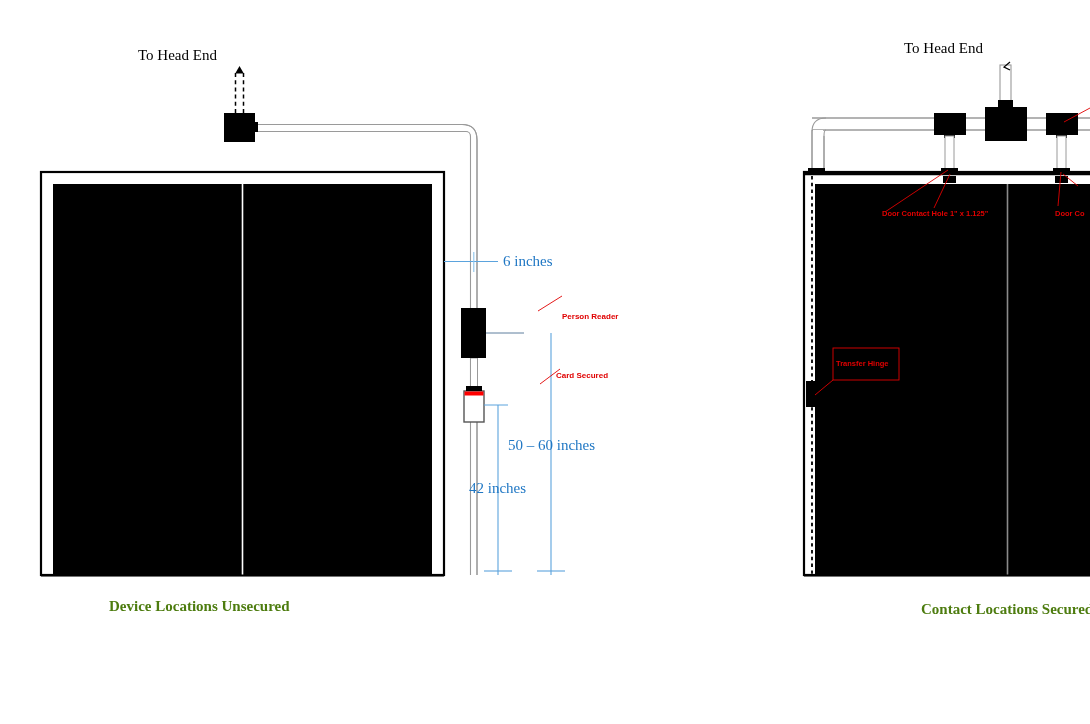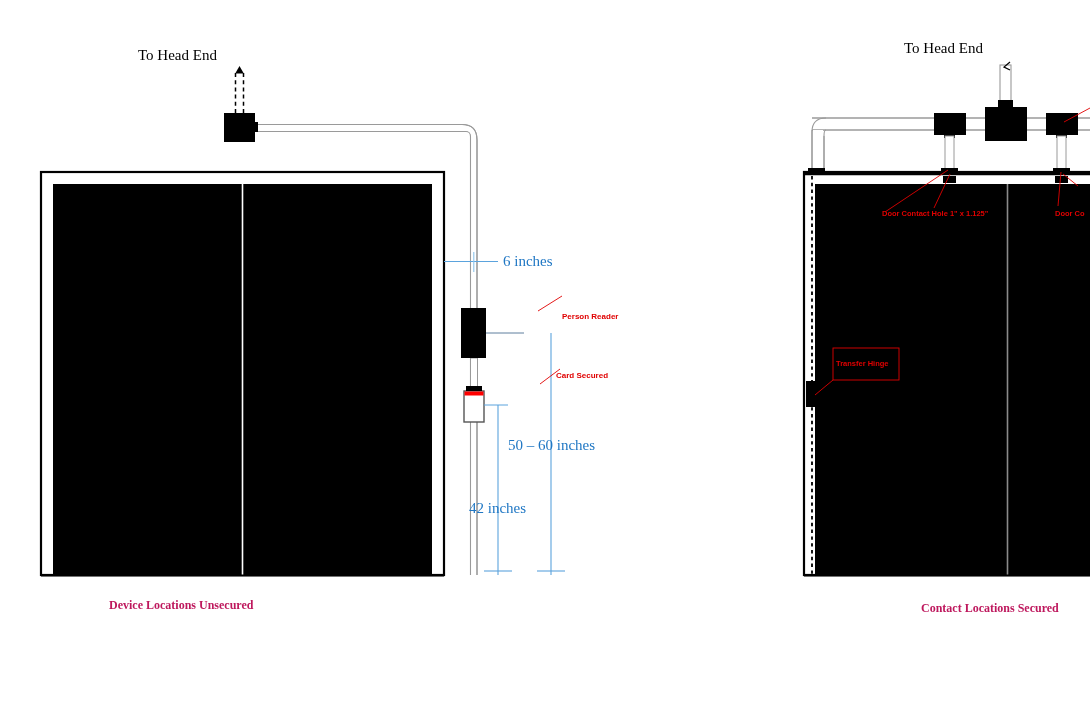--- a/index.html
+++ b/index.html
@@ -31,23 +31,23 @@
     white-space: nowrap;
     line-height: 1;
   }
   .head-label {
     font-family: "Liberation Serif", serif;
     font-size: 15px;
     color: #000000;
   }
   .caption {
     font-family: "Liberation Serif", serif;
-    font-size: 12px;
+    font-size: 15px;
     font-weight: bold;
-    color: #be185d;
+    color: #4d7c0f;
   }
   .dim-label {
     font-family: "Liberation Serif", serif;
     font-size: 15px;
     color: #1f77c4;
   }
   .red-label {
     font-family: "Liberation Sans", sans-serif;
     font-size: 8px;
     font-weight: bold;
@@ -169,21 +169,21 @@
       <line x1="833" y1="380" x2="815" y2="395" stroke="#e00000" stroke-width="0.9"></line>
     </g>
   </svg>
 
   <div class="txt head-label" style="left:138px; top:48px;">To Head End</div>
 
   <div class="txt dim-label" style="left:503px; top:254px;">6 inches</div>
 
   <div class="txt dim-label" style="left:508px; top:438px;font-family:Liberation Serif, serif;">50 – 60 inches</div>
 
-  <div class="txt dim-label" style="left:469px; top:501px;font-family:Liberation Serif, serif;">42 inches</div>
+  <div class="txt dim-label" style="left:469px; top:481px;font-family:Liberation Serif, serif;">42 inches</div>
 
   <div class="txt red-label" style="left:562px; top:313px;">Person Reader</div>
 
   <div class="txt red-label" style="left:556px; top:372px;">Card Secured</div>
 
   <div class="txt caption" style="left:109px; top:599px;">Device Locations Unsecured</div>
 
   <div class="txt head-label" style="left:904px; top:41px;">To Head End</div>
 
   <div class="txt red-label-sm" style="left:882px; top:210px;">Door Contact Hole 1" x 1.125"</div>

